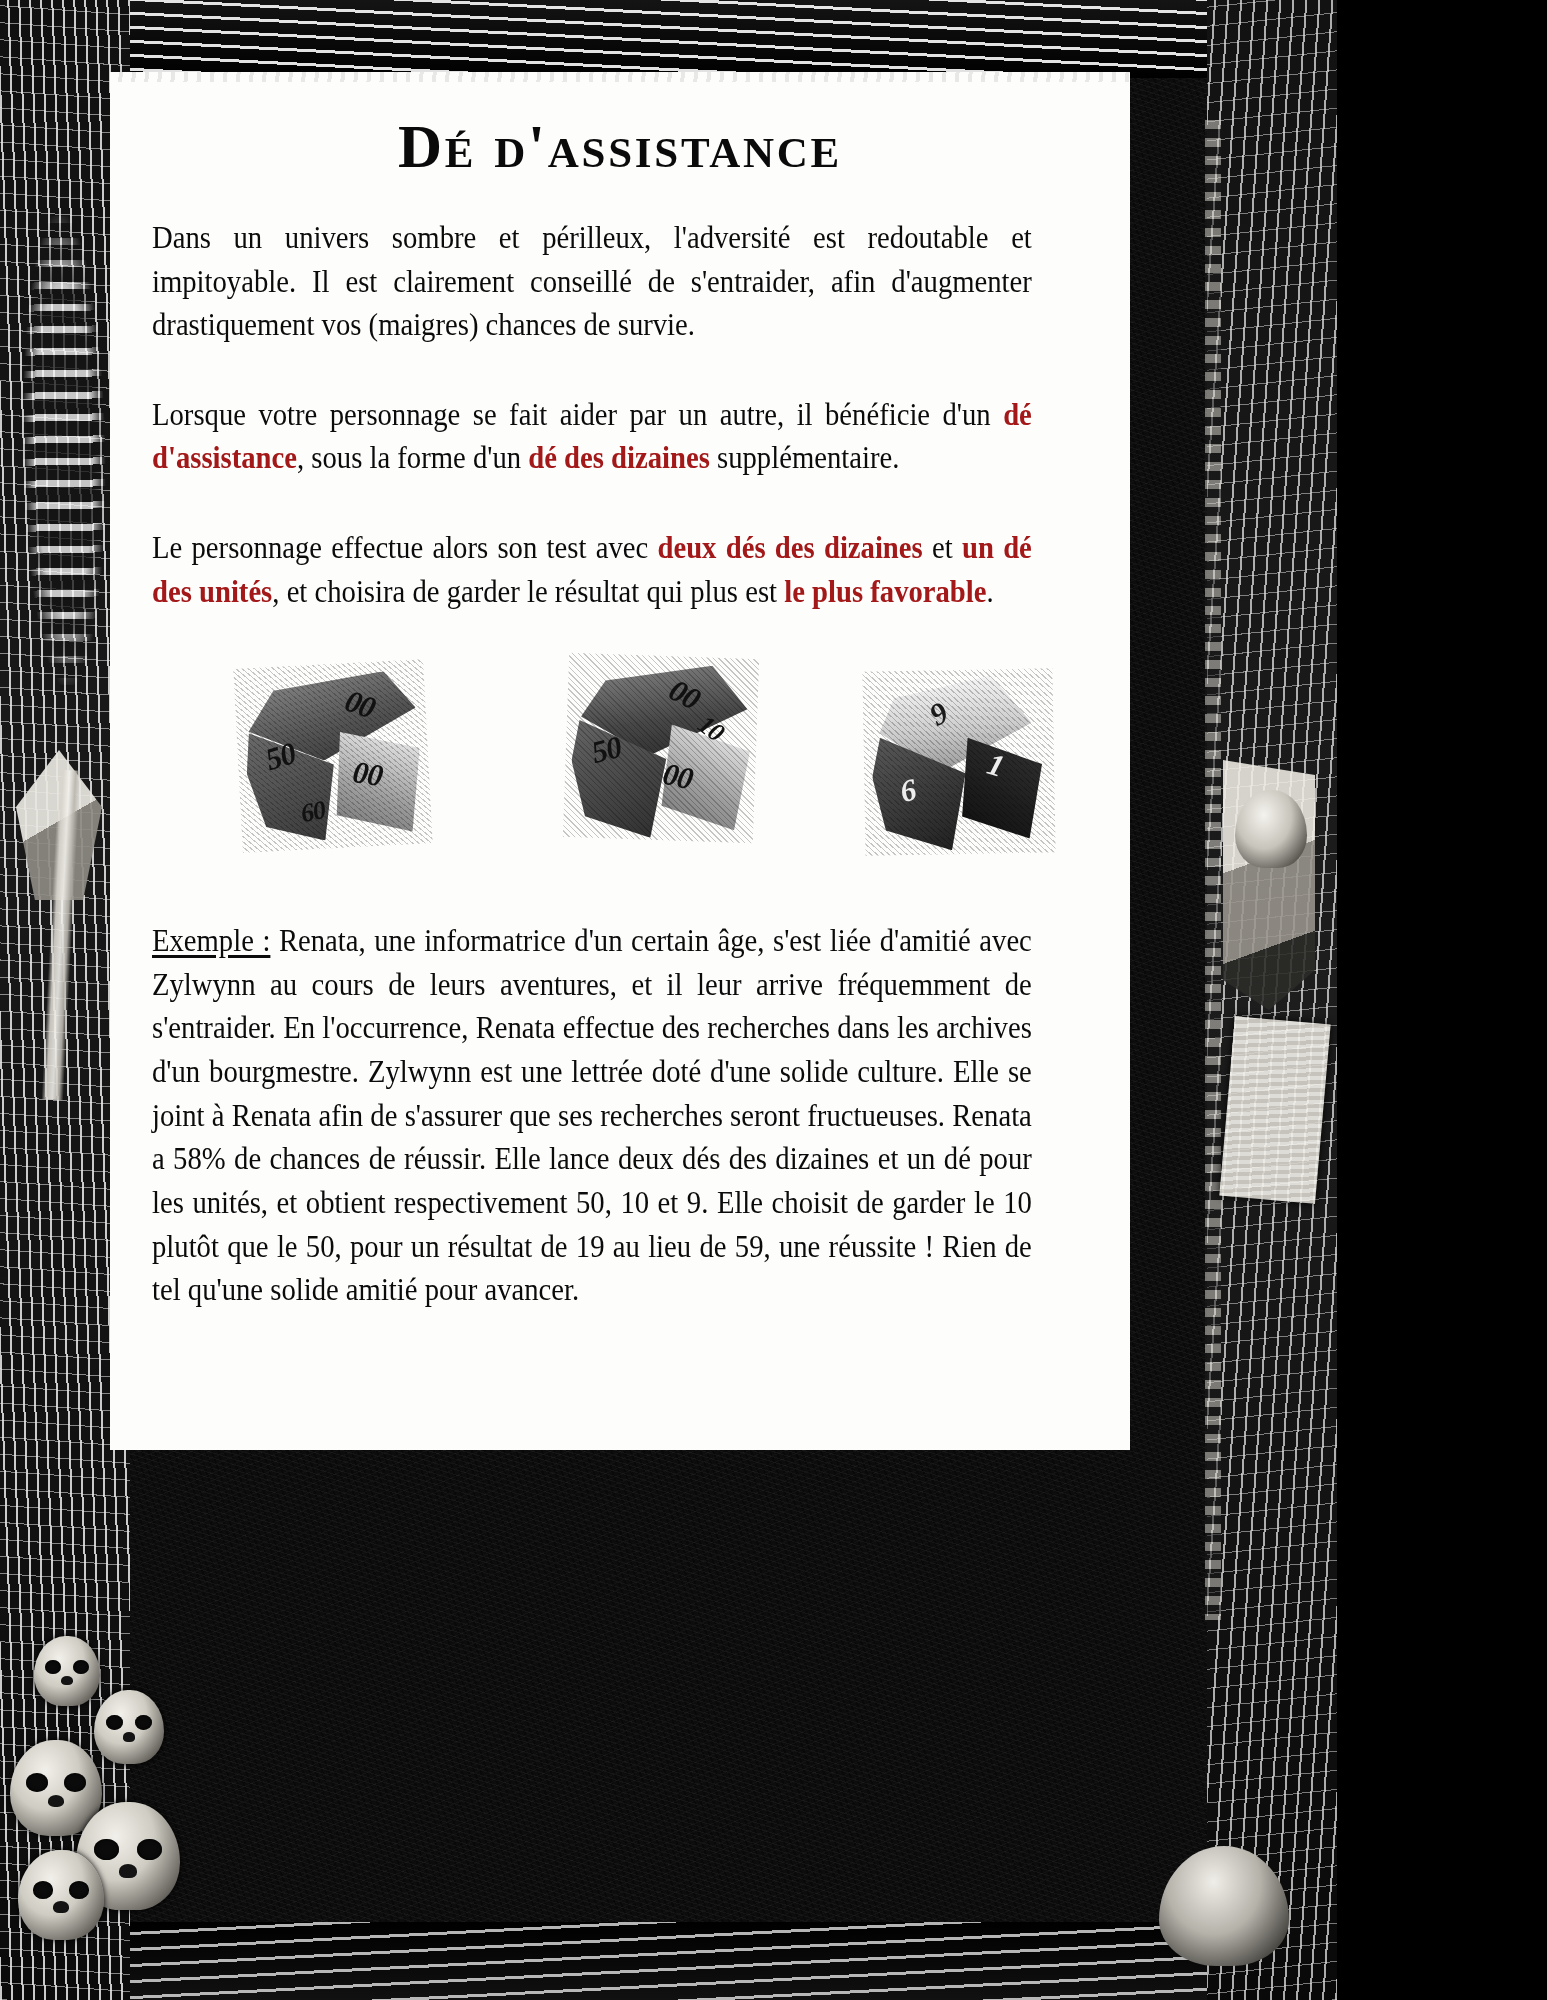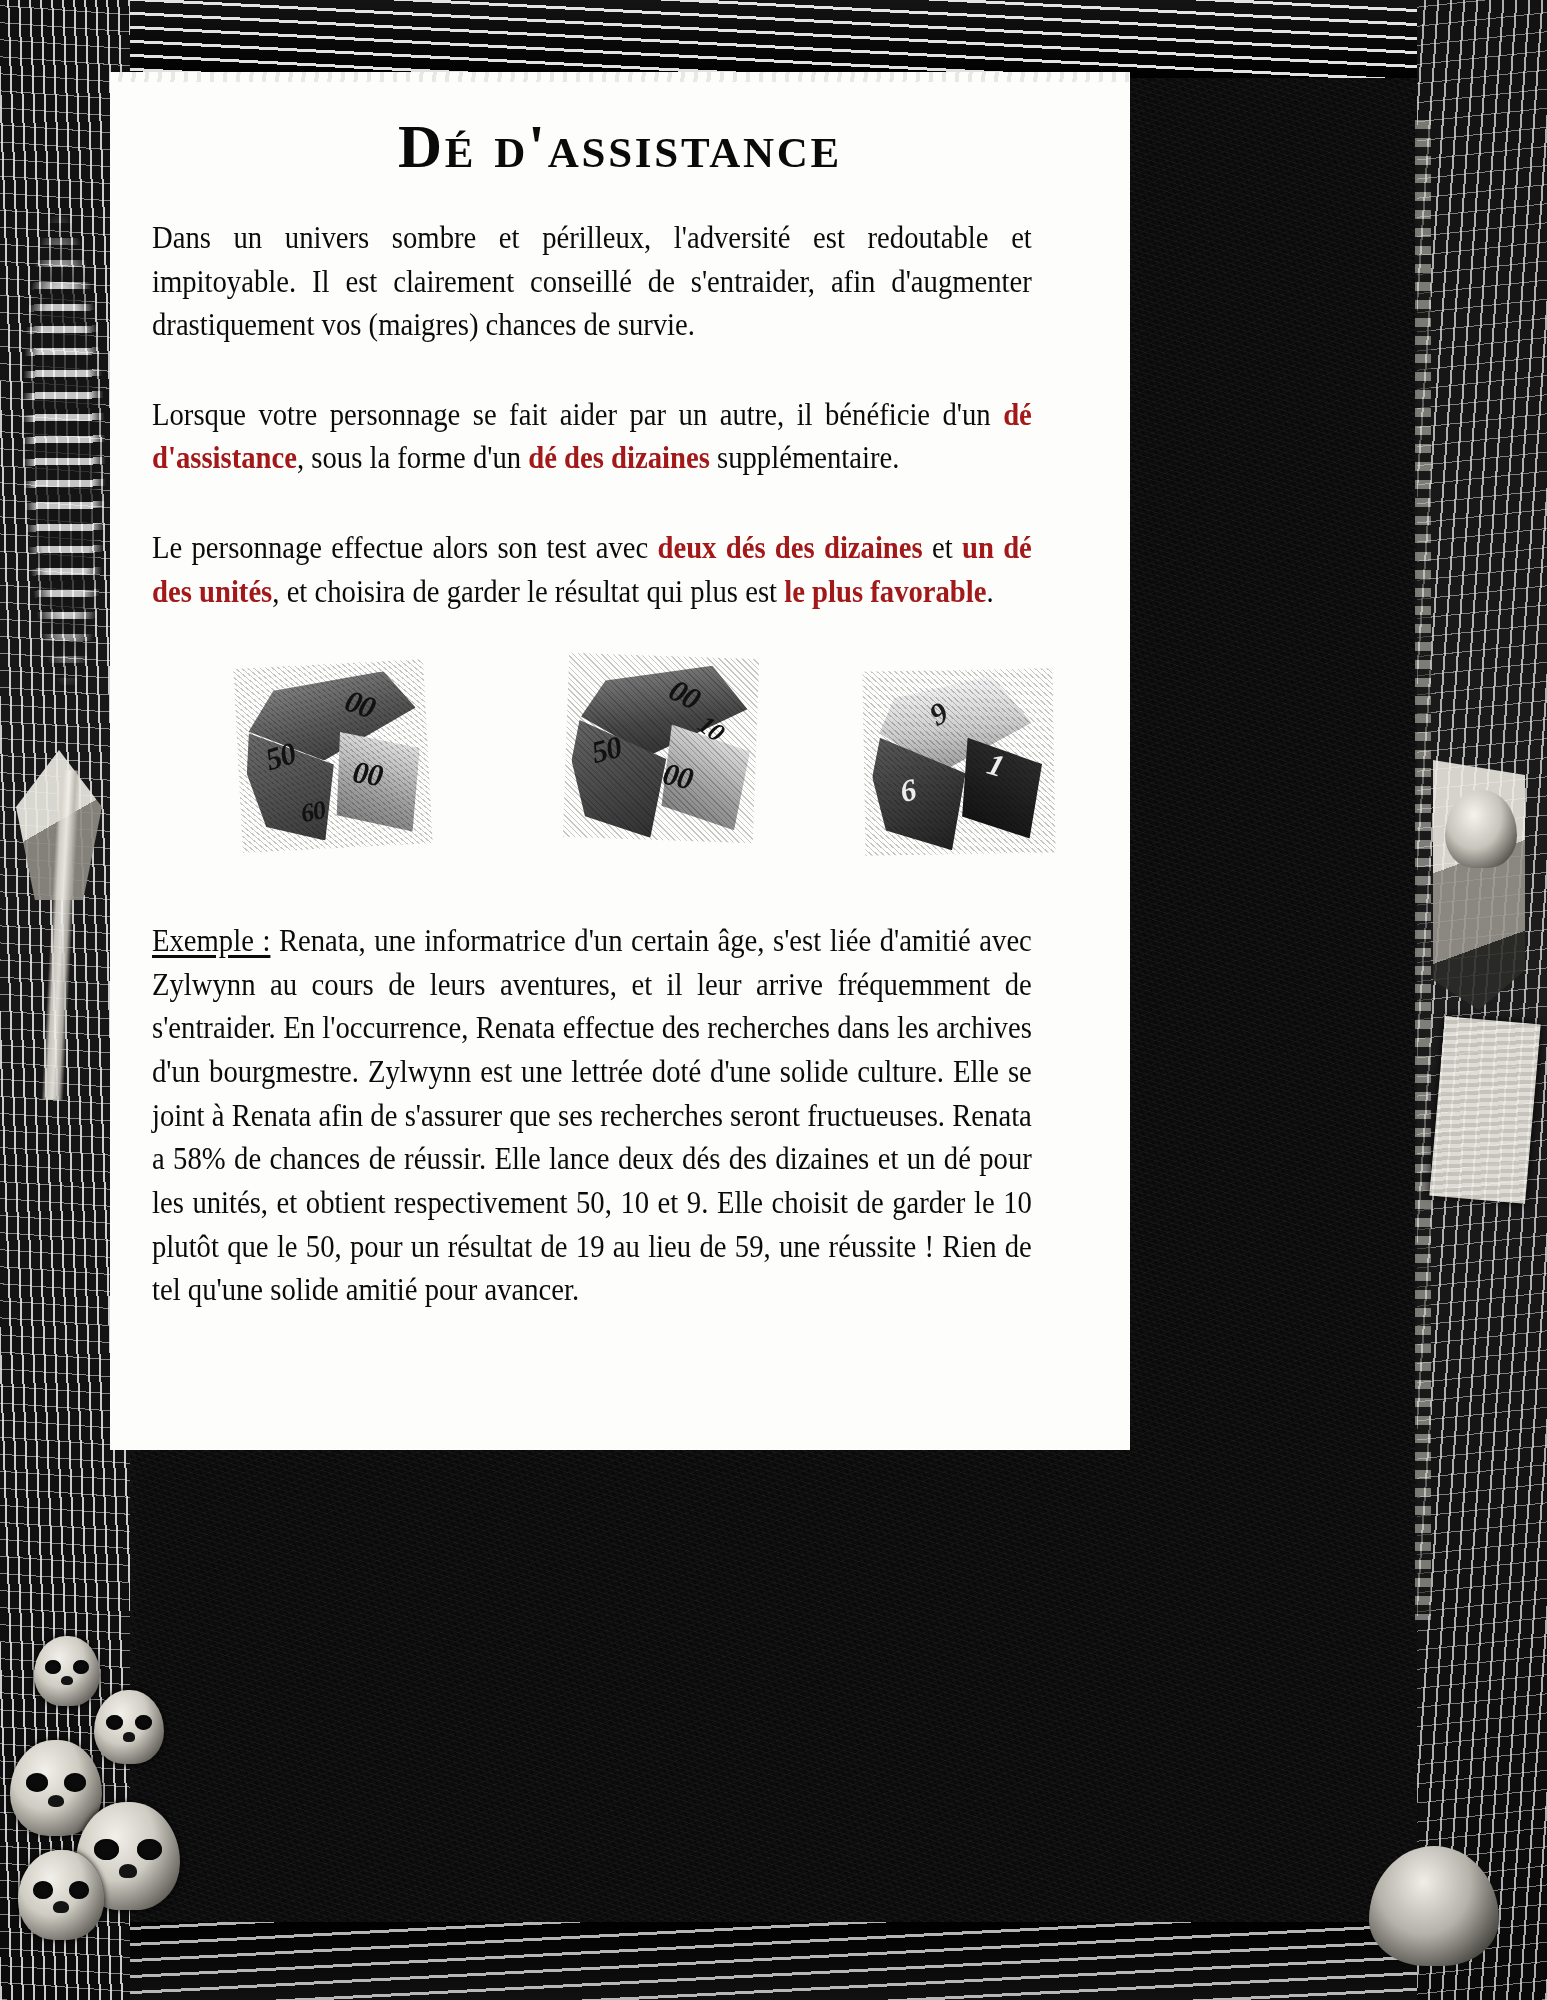--- a/index.html
+++ b/index.html
@@ -1,19 +1,19 @@
 <!DOCTYPE html>
 <html><head>
 <meta charset="utf-8">
 <style>
   html,body{margin:0;padding:0;background:#000;}
   body{width:1547px;height:2000px;overflow:hidden;
        font-family:"Liberation Serif","DejaVu Serif",serif;}
 
-  #page{position:relative;width:1547px;height:2000px;background:#7f1d1d;}
+  #page{position:relative;width:1309px;height:2000px;background:#7f1d1d;padding-left:28px;}
 
   
   .frame{position:absolute;inset:0;
      background:
        radial-gradient(circle at 6% 12%, #3a3a3a 0 2px, transparent 3px),
        radial-gradient(circle at 3% 30%, #4a4a4a 0 3px, transparent 4px),
        radial-gradient(circle at 8% 55%, #333 0 2px, transparent 3px),
        radial-gradient(circle at 95% 20%, #3f3f3f 0 3px, transparent 4px),
        radial-gradient(circle at 92% 70%, #333 0 2px, transparent 3px),
        linear-gradient(90deg,#141414 0 3%,#1c1c1c 6%,#0d0d0d 9%),

